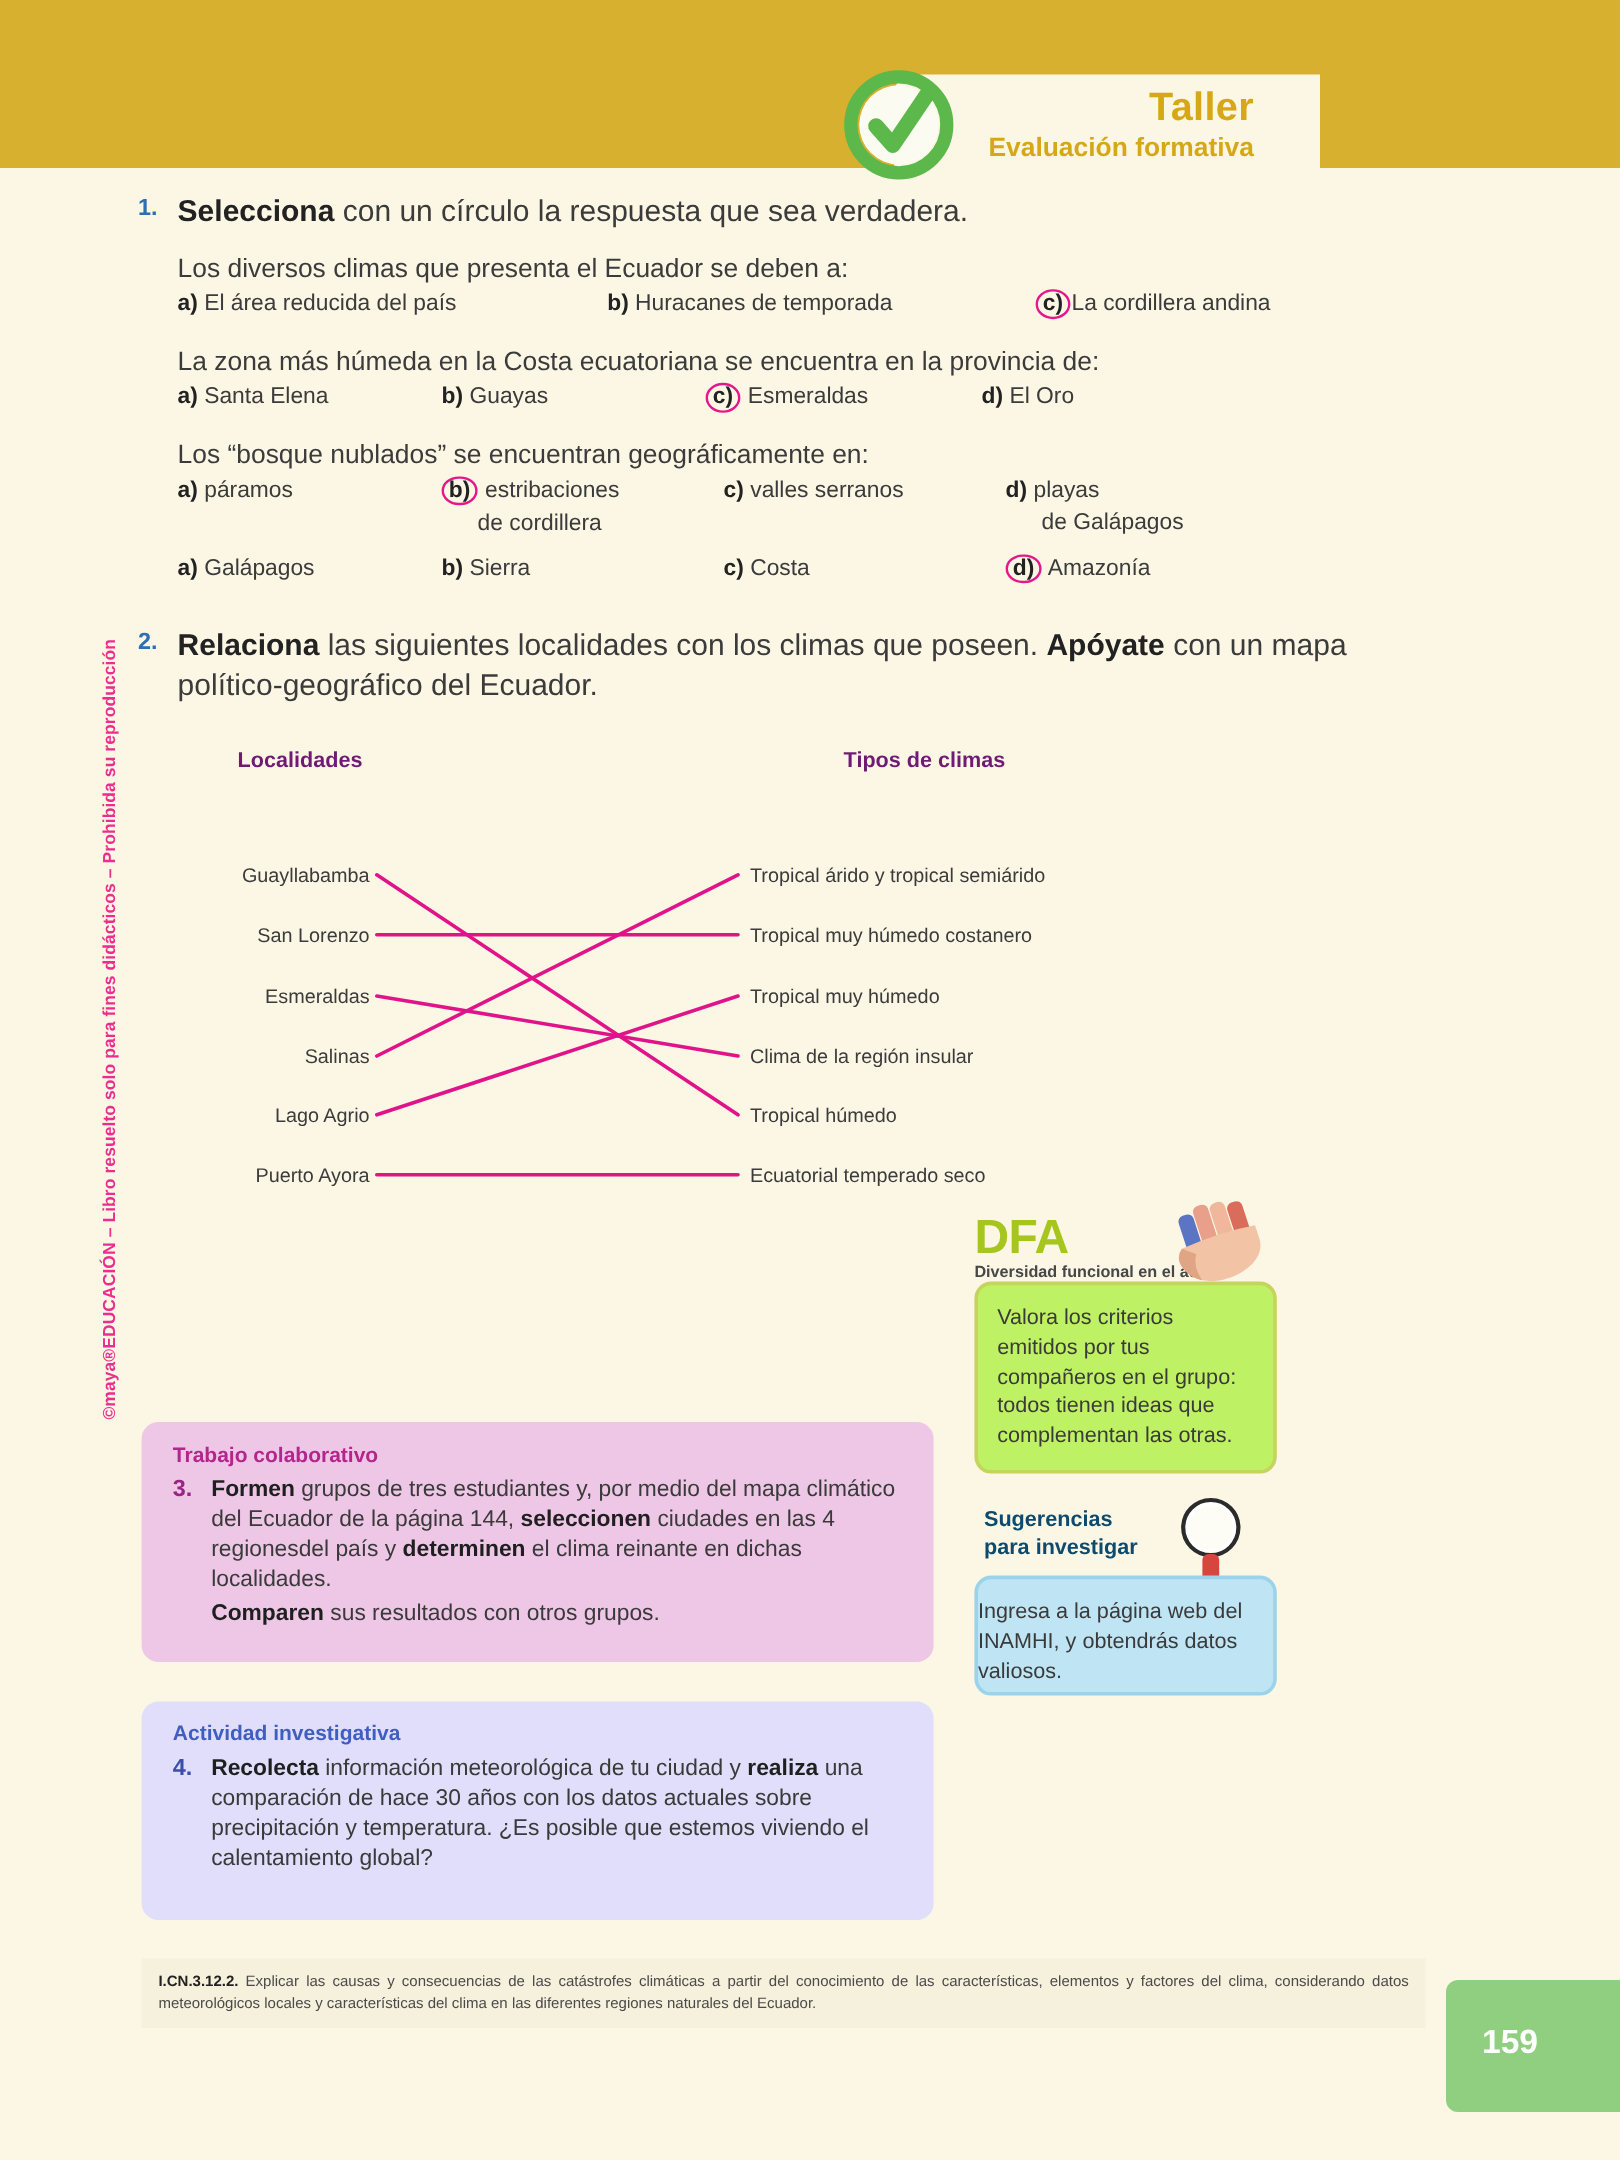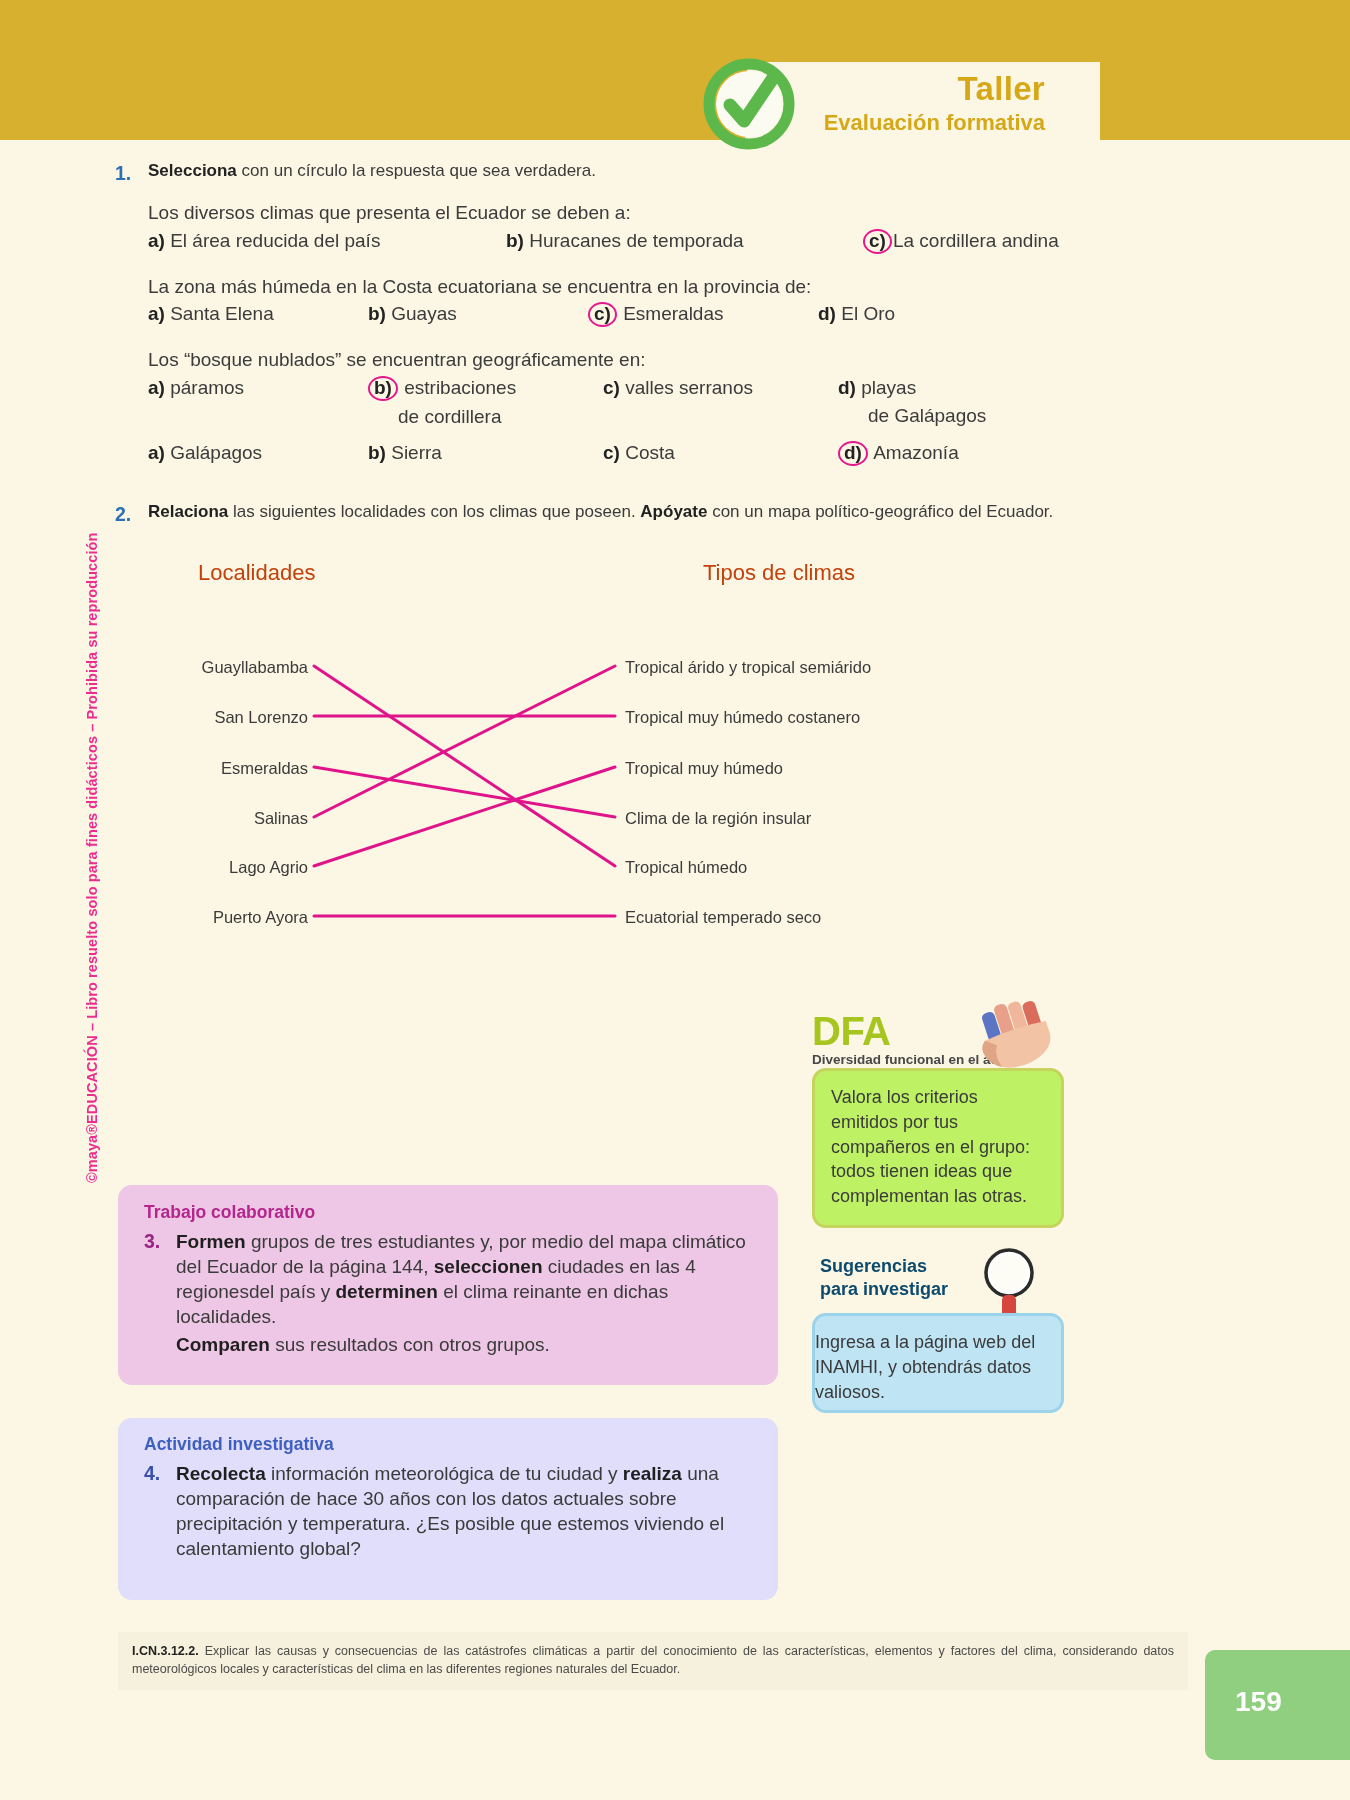--- a/index.html
+++ b/index.html
@@ -86,28 +86,28 @@
   .q-row { display: flex; margin-bottom: 4px; }
   .q-num {
     font-size: 19.5px;
     font-weight: bold;
     color: #2d6fb5;
     width: 33px;
     flex: none;
     padding-top: 2px;
   }
   .q-text {
-    font-size: 17px;
+    font-size: 25px;
     color: #3b3b3b;
     line-height: 1.35;
   }
   .q-text b { color: #222; font-weight: bold; }
 
   .stem {
-    font-size: 19px;
+    font-size: 22px;
     color: #3b3b3b;
     margin-left: 33px;
     margin-top: 16px;
     line-height: 1.3;
   }
 
   .opts {
     margin-left: 33px;
     margin-top: 3px;
     position: relative;
@@ -139,23 +139,23 @@
   
   .match-wrap {
     position: relative;
     margin-left: 33px;
     margin-top: 34px;
     width: 1010px;
     height: 340px;
   }
   .match-head {
     position: absolute;
-    font-size: 22px;
-    font-weight: normal;
-    color: #c2410c;
+    font-size: 18px;
+    font-weight: bold;
+    color: #701a75;
   }
   .match-head.left { left: 50px; top: 0; }
   .match-head.right { left: 555px; top: 0; }
 
   .match-item {
     position: absolute;
     font-size: 16.5px;
     color: #3b3b3b;
     white-space: nowrap;
   }

